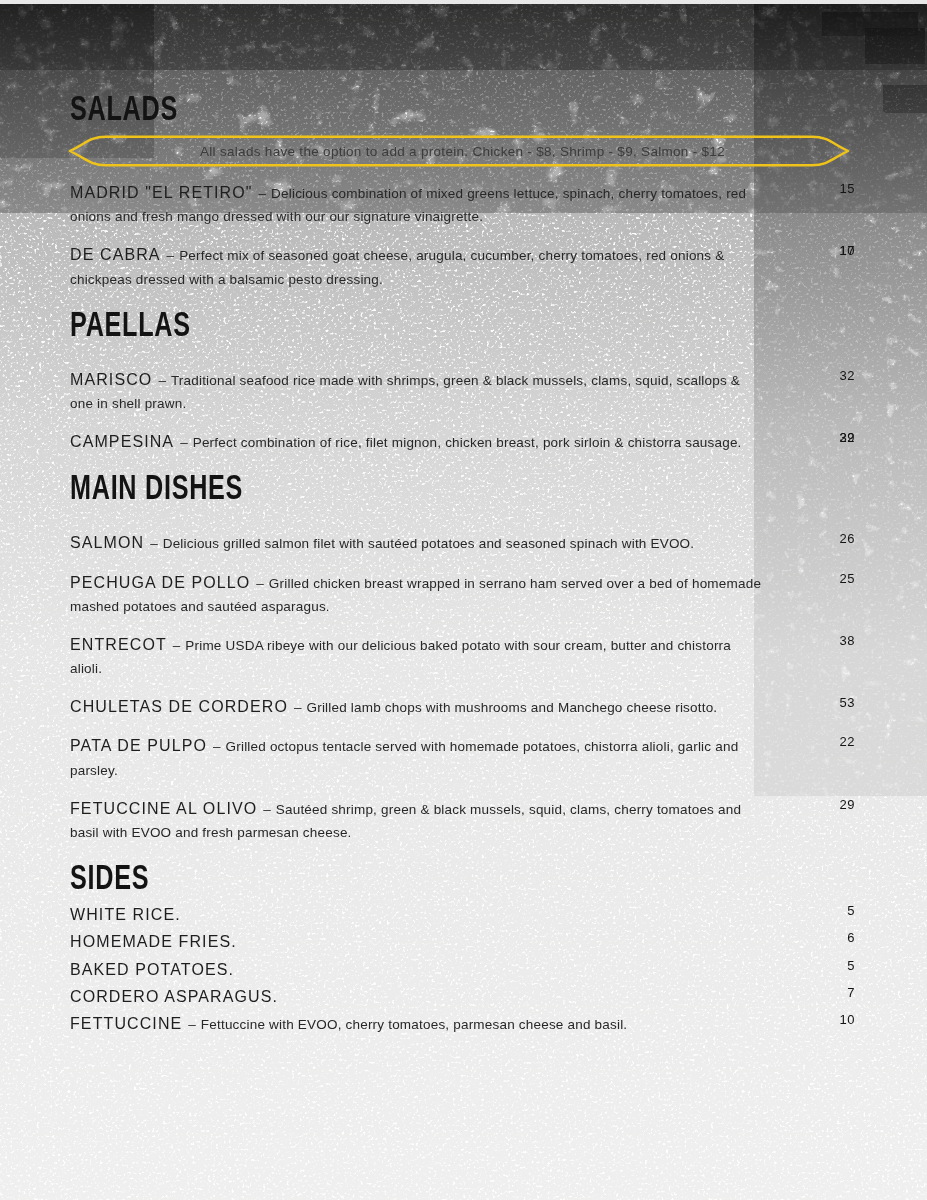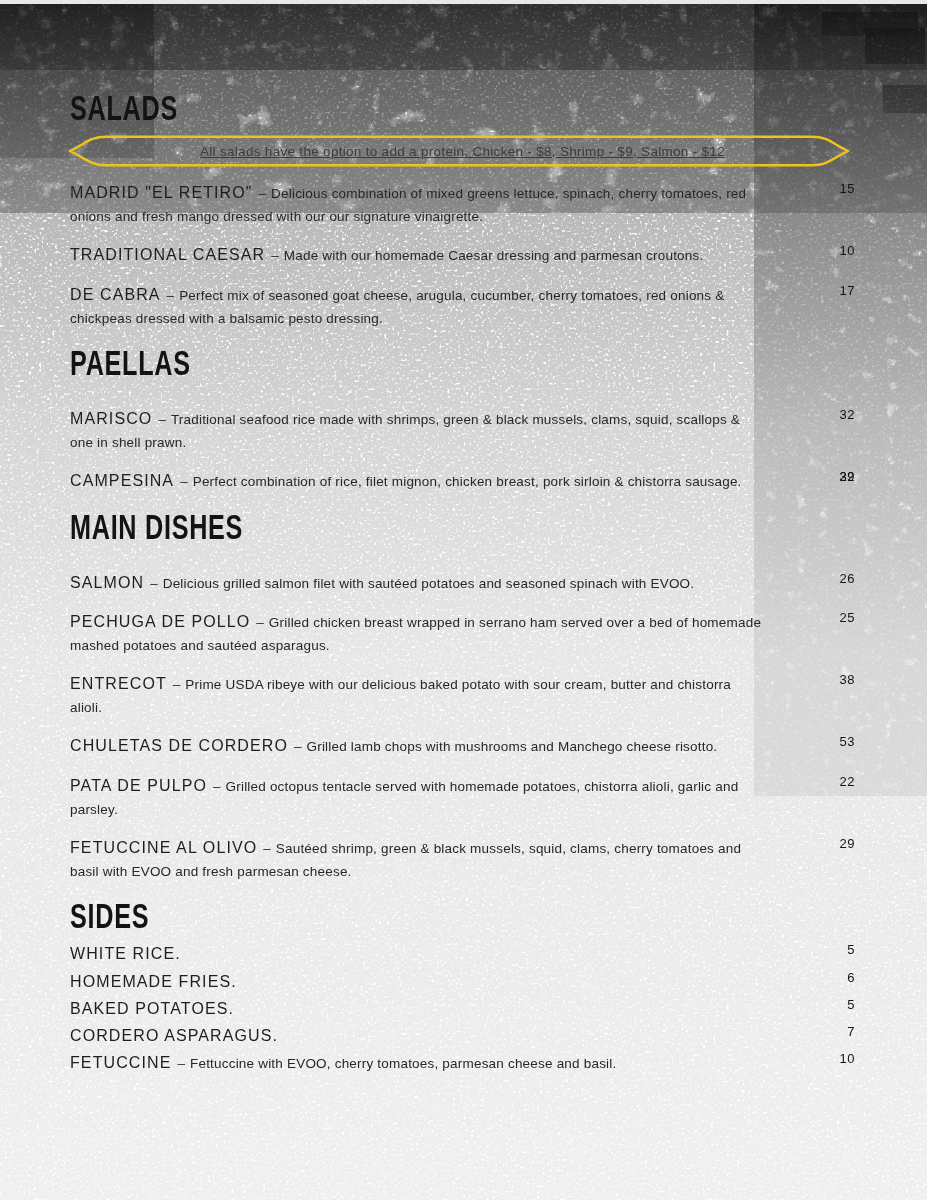--- a/index.html
+++ b/index.html
@@ -41,21 +41,21 @@
   .item-price {
     position:absolute; right:0; top:0; font-size:13px; color:#141414;
     letter-spacing:0.5px;
   }
 
   .banner {
     position:relative; height:34px; margin:2px -12px 13px -12px;
     display:flex; align-items:center; justify-content:center;
   }
   .banner-border { position:absolute; inset:0; width:100%; height:100%; }
-  .banner-text { position:relative; font-size:13.5px; color:#3c3c3c; letter-spacing:0.3px;text-decoration:underline; }
+  .banner-text { position:relative; font-size:13.5px; color:#3c3c3c; letter-spacing:0.3px; }
 </style>
 </head>
 <body>
 
 <div class="page">
 
   <svg class="texture" width="927" height="1200" viewBox="0 0 927 1200" preserveAspectRatio="none" aria-hidden="true">
     <defs>
       <filter id="speck" x="0" y="0" width="100%" height="100%">
         <feTurbulence type="fractalNoise" baseFrequency="0.38" numOctaves="3" seed="7" stitchTiles="stitch"></feTurbulence>
@@ -94,23 +94,20 @@
   </div>
 <div class="items">
   <div class="item">
     <p class="item-text">
       <span class="item-name">MADRID "EL RETIRO"</span><span class="item-dash">–</span><span class="item-desc">Delicious combination of mixed greens lettuce, spinach, cherry tomatoes, red onions and fresh mango dressed with our our signature vinaigrette.</span>
     </p>
     <span class="item-price">15</span>
   </div>
 
   <div class="item">
-    <p class="item-text">
-      <span class="item-name">TRADITIONAL CAESAR</span><span class="item-dash">–</span><span class="item-desc">Made with our homemade Caesar dressing and parmesan croutons.</span>
-    </p>
     <span class="item-price">10</span>
   </div>
 
   <div class="item">
     <p class="item-text">
       <span class="item-name">DE CABRA</span><span class="item-dash">–</span><span class="item-desc">Perfect mix of seasoned goat cheese, arugula, cucumber, cherry tomatoes, red onions &amp; chickpeas dressed with a balsamic pesto dressing.</span>
     </p>
     <span class="item-price">17</span>
   </div>
 </div>
@@ -214,21 +211,21 @@
 
   <div class="item">
     <p class="item-text">
       <span class="item-name">CORDERO ASPARAGUS.</span>
     </p>
     <span class="item-price">7</span>
   </div>
 
   <div class="item">
     <p class="item-text">
-      <span class="item-name">FETUCCINE</span><span class="item-dash">–</span><span class="item-desc">Fettuccine with EVOO, cherry tomatoes, parmesan cheese and basil.</span>
+      <span class="item-name">FETTUCCINE</span><span class="item-dash">–</span><span class="item-desc">Fettuccine with EVOO, cherry tomatoes, parmesan cheese and basil.</span>
     </p>
     <span class="item-price">10</span>
   </div>
 </div>
   </section>
 
 </div>
 
   </div>
 </div>

